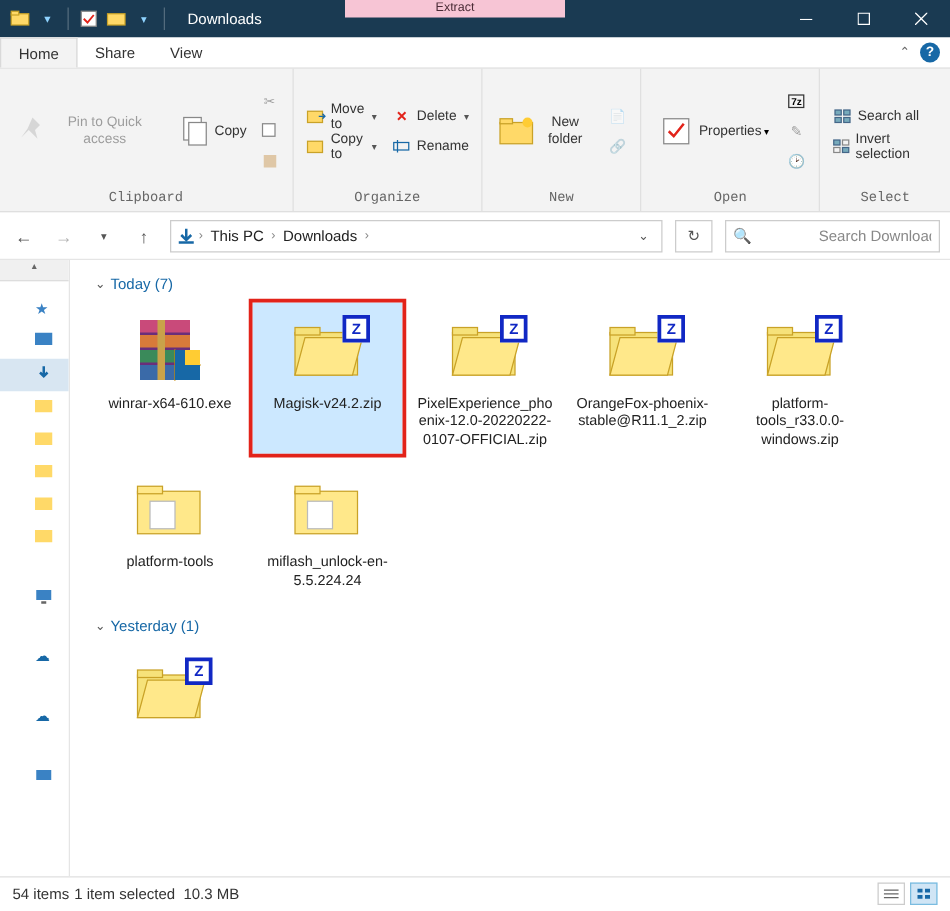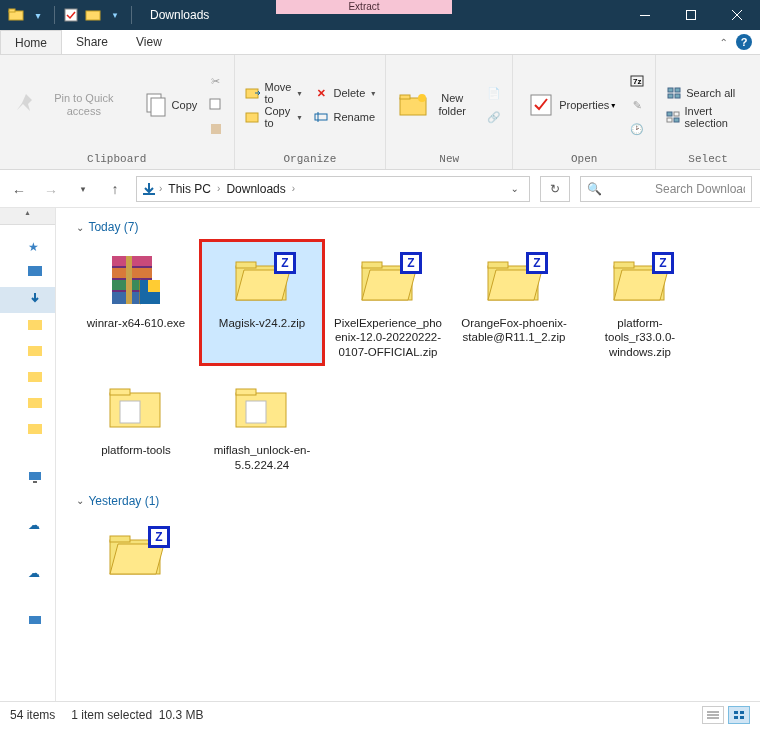--- a/index.html
+++ b/index.html
@@ -73,21 +73,21 @@
 .file.selected { background: #cce8ff; }
 .file.highlighted { outline: 3px solid #e2231a; }
 .file .thumb { width: 64px; height: 64px; display: flex; align-items: center; justify-content: center; margin-bottom: 4px; }
 .file .name { font-size: 11.5px; color: #222; line-height: 1.25; word-break: break-word; max-width: 110px; }
 
 
 .folder-ico { width: 56px; height: 48px; position: relative; }
 .zip-badge { position: absolute; top: -4px; right: -6px; width: 22px; height: 22px; background: #fff; border: 3px solid #1128c4; display: flex; align-items: center; justify-content: center; color: #1128c4; font-weight: bold; font-size: 12px; }
 
 
-.statusbar { height: 26px; border-top: 1px solid #e0e0e0; display: flex; align-items: center; padding: 0 10px; font-size: 12px; color: #333; gap: 16px; text-align: right; }
+.statusbar { height: 26px; border-top: 1px solid #e0e0e0; display: flex; align-items: center; padding: 0 10px; font-size: 12px; color: #333; gap: 4px; text-align: right; }
 .statusbar .right { margin-left: auto; display: flex; gap: 4px; }
 .view-toggle { width: 22px; height: 18px; border: 1px solid #ccc; display: flex; align-items: center; justify-content: center; }
 .view-toggle.active { background: #d0e5f5; border-color: #7abce0; }
 
 
 .filelist::-webkit-scrollbar { width: 17px; }
 .filelist::-webkit-scrollbar-track { background: #f0f0f0; }
 .filelist::-webkit-scrollbar-thumb { background: #c2c2c2; }
 .filelist::-webkit-scrollbar-button { background: #f0f0f0; height: 17px; }
 </style>

